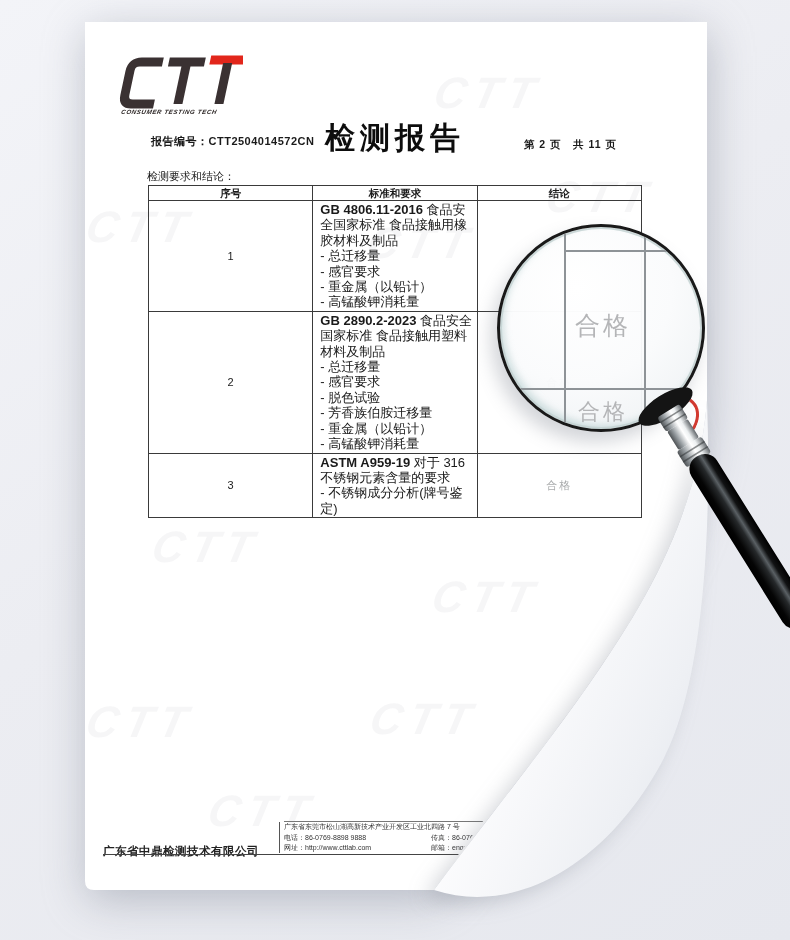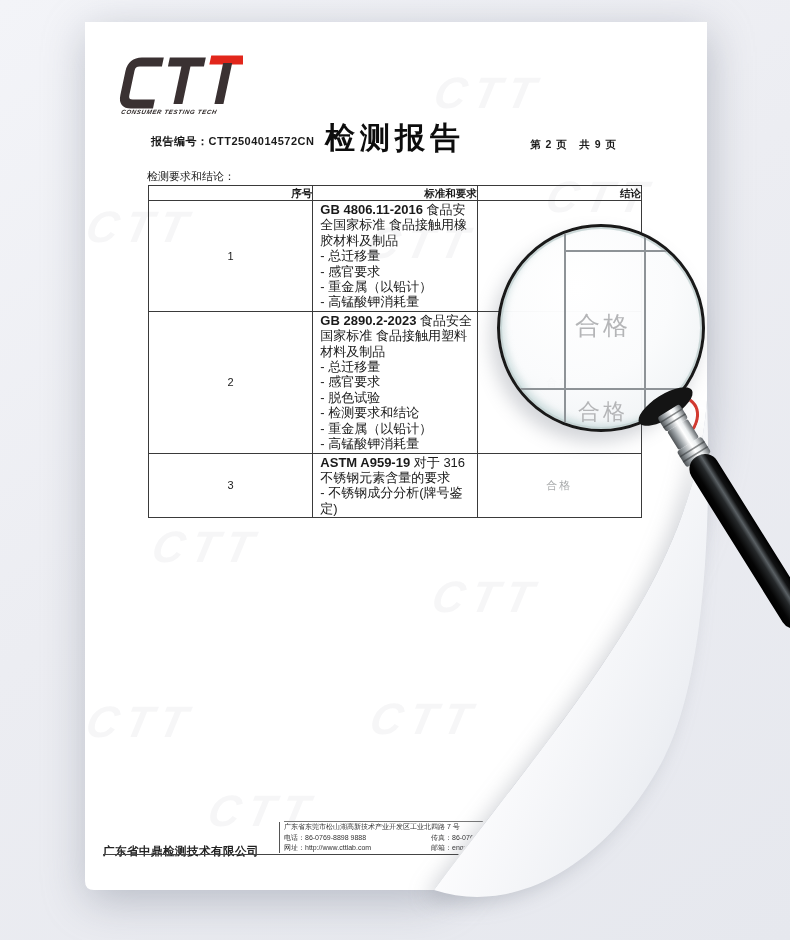--- a/index.html
+++ b/index.html
@@ -22,21 +22,21 @@
   
   .doc-title{position:absolute;left:0;top:66px;width:620px;text-align:center;
     font-size:30px;font-weight:700;letter-spacing:5px;color:#0d0d0d;margin-top:30px;}
   .report-line{position:absolute;left:66px;top:112px;font-size:11px;font-weight:700;letter-spacing:.5px;}
   .report-line .val{font-weight:600;}
   .page-ind{position:absolute;right:88px;top:116px;font-size:10.5px;font-weight:600;letter-spacing:1px;}
   .section-title{position:absolute;left:62px;top:147px;font-size:11px;font-weight:400;}
   
   table.report{position:absolute;left:63px;top:163px;border-collapse:collapse;table-layout:fixed;width:494px;}
   table.report th,table.report td{border:1px solid #3a3a3a;vertical-align:middle;}
-  table.report th{font-size:10.5px;font-weight:700;height:14px;line-height:14px;padding:0;text-align:right;}
+  table.report th{font-size:10.5px;font-weight:700;height:14px;line-height:14px;padding:0;text-align:center;}
   .c-no{width:38px;text-align:center;font-size:11px;}
   .c-std{width:390px;padding:1px 4px 1px 7px;font-size:13px;line-height:15.4px;}
   .c-con{width:62px;text-align:center;font-size:11px;color:#a9abac;letter-spacing:2px;}
   .std-head .code{font-weight:700;}
   .std-head .ttl{font-weight:500;}
   .item{font-weight:500;}
   
   .footer{position:absolute;left:18px;top:799px;width:430px;}
   .f-company{position:absolute;left:0;top:13px;font-size:11.5px;font-weight:700;letter-spacing:.5px;color:#222;margin-top:10px;}
   .f-sep-v{position:absolute;left:176px;top:1px;width:1px;height:31px;background:#555;}
@@ -92,21 +92,21 @@
         <text x="7" y="62" font-size="6.2" font-style="italic" font-weight="700" letter-spacing="0.6" fill="#2b2524">CONSUMER TESTING TECH</text>
       </g>
     </svg>
 
     <div class="doc-title">检测报告</div>
 
     <div class="report-line">
       <span>报告编号：</span><span class="val">CTT2504014572CN</span>
     </div>
 
-    <div class="page-ind">第 2 页　共 9 页</div>
+    <div class="page-ind">第 2 页　共 11 页</div>
 
     <div class="section-title">检测要求和结论：</div>
 
     <table class="report">
       <thead>
           <tr>
             <th>序号</th>
             <th>标准和要求</th>
             <th>结论</th>
           </tr>
@@ -123,21 +123,21 @@
             </td>
             <td class="c-con"></td>
           </tr>
           <tr>
             <td class="c-no">2</td>
             <td class="c-std">
               <div class="std-head"><span class="code">GB 2890.2-2023 </span><span class="ttl">食品安全国家标准  食品接触用塑料材料及制品</span></div>
               <div class="item">- 总迁移量</div>
               <div class="item">- 感官要求</div>
               <div class="item">- 脱色试验</div>
-              <div class="item">- 检测要求和结论</div>
+              <div class="item">- 芳香族伯胺迁移量</div>
               <div class="item">- 重金属（以铅计）</div>
               <div class="item">- 高锰酸钾消耗量</div>
             </td>
             <td class="c-con">合格</td>
           </tr>
           <tr>
             <td class="c-no">3</td>
             <td class="c-std">
               <div class="std-head"><span class="code">ASTM A959-19 </span><span class="ttl">对于 316 不锈钢元素含量的要求</span></div>
               <div class="item">- 不锈钢成分分析(牌号鉴定)</div>

